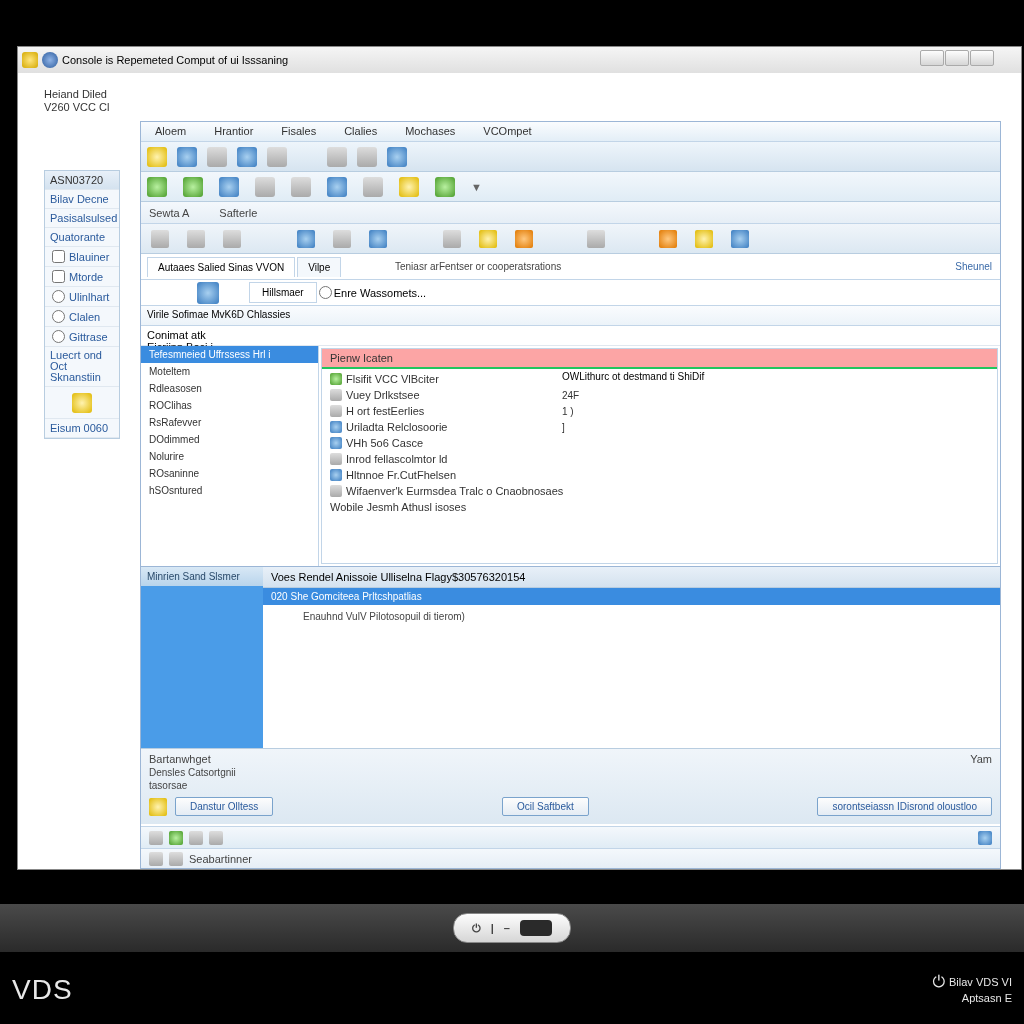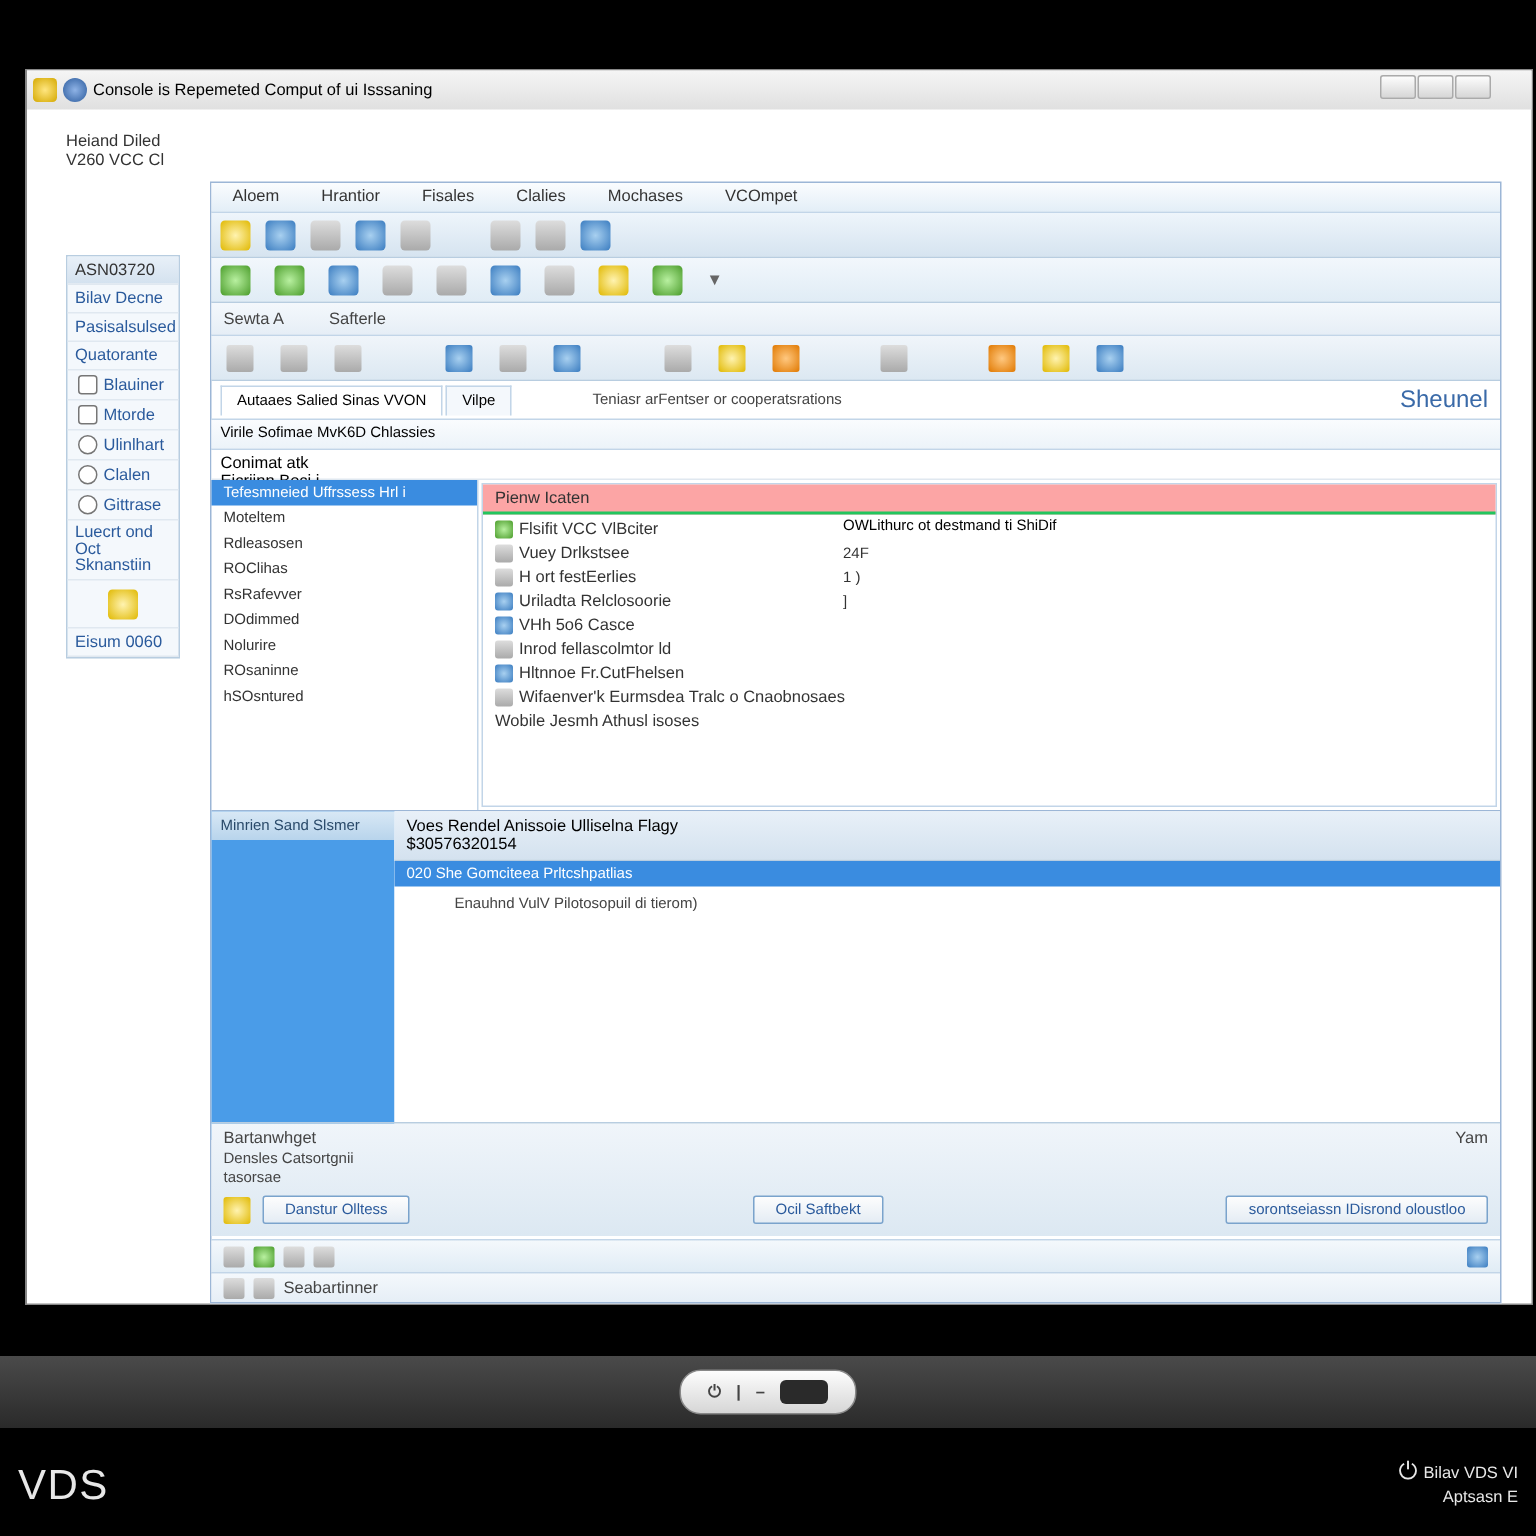--- a/index.html
+++ b/index.html
@@ -23,42 +23,42 @@
 .c-blu { background: radial-gradient(circle,#a8d0f0,#3a7cc0); }
 .c-gry { background: linear-gradient(#ddd,#aaa); }
 .c-org { background: radial-gradient(circle,#ffc880,#e07800); }
 .subbar { height: 22px; background: linear-gradient(#f4f8fc,#e6eef6); border-bottom: 1px solid #c2d5e8; display: flex; align-items: center; padding: 0 8px; gap: 30px; font-size: 10px; color: #444; }
 .tbar3 { height: 30px; background: linear-gradient(#f0f5fa,#dce8f2); border-bottom: 1px solid #b8cde0; display: flex; align-items: center; padding: 0 10px; gap: 18px; }
 .ticon-sm { width: 18px; height: 18px; border-radius: 2px; display: inline-block; }
 .tabrow { height: 26px; border-bottom: 1px solid #c2d5e8; display: flex; align-items: center; padding: 0 6px; position: relative; }
 .tab { padding: 4px 10px; border: 1px solid #c2d5e8; border-bottom: none; background: #f4f8fc; margin-right: 2px; font-size: 10px; }
 .tab.act { background: #fff; }
 .tabinfo { position: absolute; left: 254px; font-size: 10px; color: #444; }
-.tabright { position: absolute; right: 8px; font-size: 16px; color: #3a6aa8; }
+.tabright { position: absolute; right: 8px; font-size: 10px; color: #3a6aa8; }
 .subrow { height: 26px; border-bottom: 1px solid #c2d5e8; display: flex; align-items: center; padding: 0 6px; }
 .subrow .ico2 { width: 22px; height: 22px; background: radial-gradient(circle,#a8d0f0,#3a7cc0); border-radius: 3px; margin: 0 30px 0 50px; }
 .subtab { padding: 4px 12px; border: 1px solid #c2d5e8; font-size: 10px; }
 .radio { margin: 0 4px 0 14px; }
 .ghdr { height: 20px; background: linear-gradient(#fafcfe,#ecf3f9); border-bottom: 1px solid #c2d5e8; padding: 3px 6px; font-size: 10px; }
 .grow { height: 20px; background: #fff; border-bottom: 1px solid #e0e8f0; padding: 3px 6px; font-size: 10px; display: flex; flex-direction: column; }
 .grow .c1 { width: 60px; } .grow .c2 { width: 90px; } .grow .c3 { width: 24px; }
 .content { display: flex; height: 220px; }
 .leftlist { width: 178px; border-right: 1px solid #c2d5e8; }
 .leftlist div { padding: 3px 8px; font-size: 10px; color: #333; }
 .leftlist .sel { background: #3a8ce0; color: #fff; }
 .rightpane { flex: 1; background: #fff; border: 1px solid #c2d5e8; margin: 2px; position: relative; }
 .rhdr { padding: 3px 8px; font-size: 11px; color: #333; background: #fca5a5; border-bottom: 2px solid #22c55e; }
 .prop { padding: 2px 8px; font-size: 10px; color: #333; display: flex; align-items: center; gap: 4px; }
 .prop .ico3 { width: 12px; height: 12px; border-radius: 2px; }
 .pval { position: absolute; left: 240px; font-size: 10px; }
 .bluepane { display: flex; height: 220px; border-top: 1px solid #9cb6d6; }
 .blueleft { width: 122px; background: #4a9ce8; }
 .blueleft .bhdr { background: linear-gradient(#d8e8f5,#b8d4ec); padding: 4px 6px; font-size: 10px; color: #2a4a6a; }
 .blueright { flex: 1; background: #fff; }
-.blueright .bhdr2 { background: linear-gradient(#e8f0f8,#d4e2ef); padding: 4px 8px; font-size: 10px; border-bottom: 1px solid #b8cde0; display: flex; justify-content: flex-start; flex-direction: column; }
+.blueright .bhdr2 { background: linear-gradient(#e8f0f8,#d4e2ef); padding: 4px 8px; font-size: 10px; border-bottom: 1px solid #b8cde0; display: flex; justify-content: flex-start; }
 .blueright .bsel { background: #3a8ce0; color: #fff; padding: 3px 8px; font-size: 10px; }
 .blueright .btxt { padding: 6px 40px; font-size: 10px; color: #444; }
 .leftpanel { position: absolute; top: 170px; left: 44px; width: 76px; border: 1px solid #b8cde0; background: #f4f8fc; font-size: 9px; }
 .leftpanel div { padding: 3px 5px; border-bottom: 1px solid #e0e8f0; color: #2a5a9c; }
 .leftpanel .hdr { background: linear-gradient(#e8f0f8,#d4e2ef); color: #333; font-weight: normal; }
 .leftpanel .rchk { display: flex; align-items: center; gap: 2px; }
 .leftpanel .bigico { height: 32px; display: flex; align-items: center; justify-content: center; }
 .btmbar { position: absolute; bottom: 44px; left: 0; right: 0; background: linear-gradient(#f0f5fa,#dce8f2); border-top: 1px solid #b8cde0; padding: 4px 8px; }
 .btmbar .row1 { font-size: 10px; color: #444; margin-bottom: 2px; }
 .btmbar .row2 { display: flex; align-items: center; justify-content: space-between; padding: 4px 0; }
@@ -138,20 +138,26 @@
       <span class="ticon-sm c-yel"></span>
       <span class="ticon-sm c-blu"></span>
     </div>
 
     <div class="tabrow">
       <div class="tab act">Autaaes Salied Sinas VVON</div>
       <div class="tab">Vilpe</div>
       <span class="tabinfo">Teniasr arFentser or cooperatsrations</span>
       <span class="tabright">Sheunel</span>
     </div>
+    <div class="subrow">
+      <span class="ico2"></span>
+      <div class="subtab">Hillsmaer</div>
+      <input type="radio" class="radio" style="">
+      <span>Enre Wassomets...</span>
+    </div>
     <div class="ghdr">Virile Sofimae MvK6D Chlassies</div>
     <div class="grow">
       <span class="c1">Conimat atk</span>
       <span class="c2">Eicriinn Boci i</span>
       <span class="c3">I6C</span>
     </div>
 
     <div class="content">
       <div class="leftlist">
         <div class="sel">Tefesmneied Uffrssess Hrl i</div>

